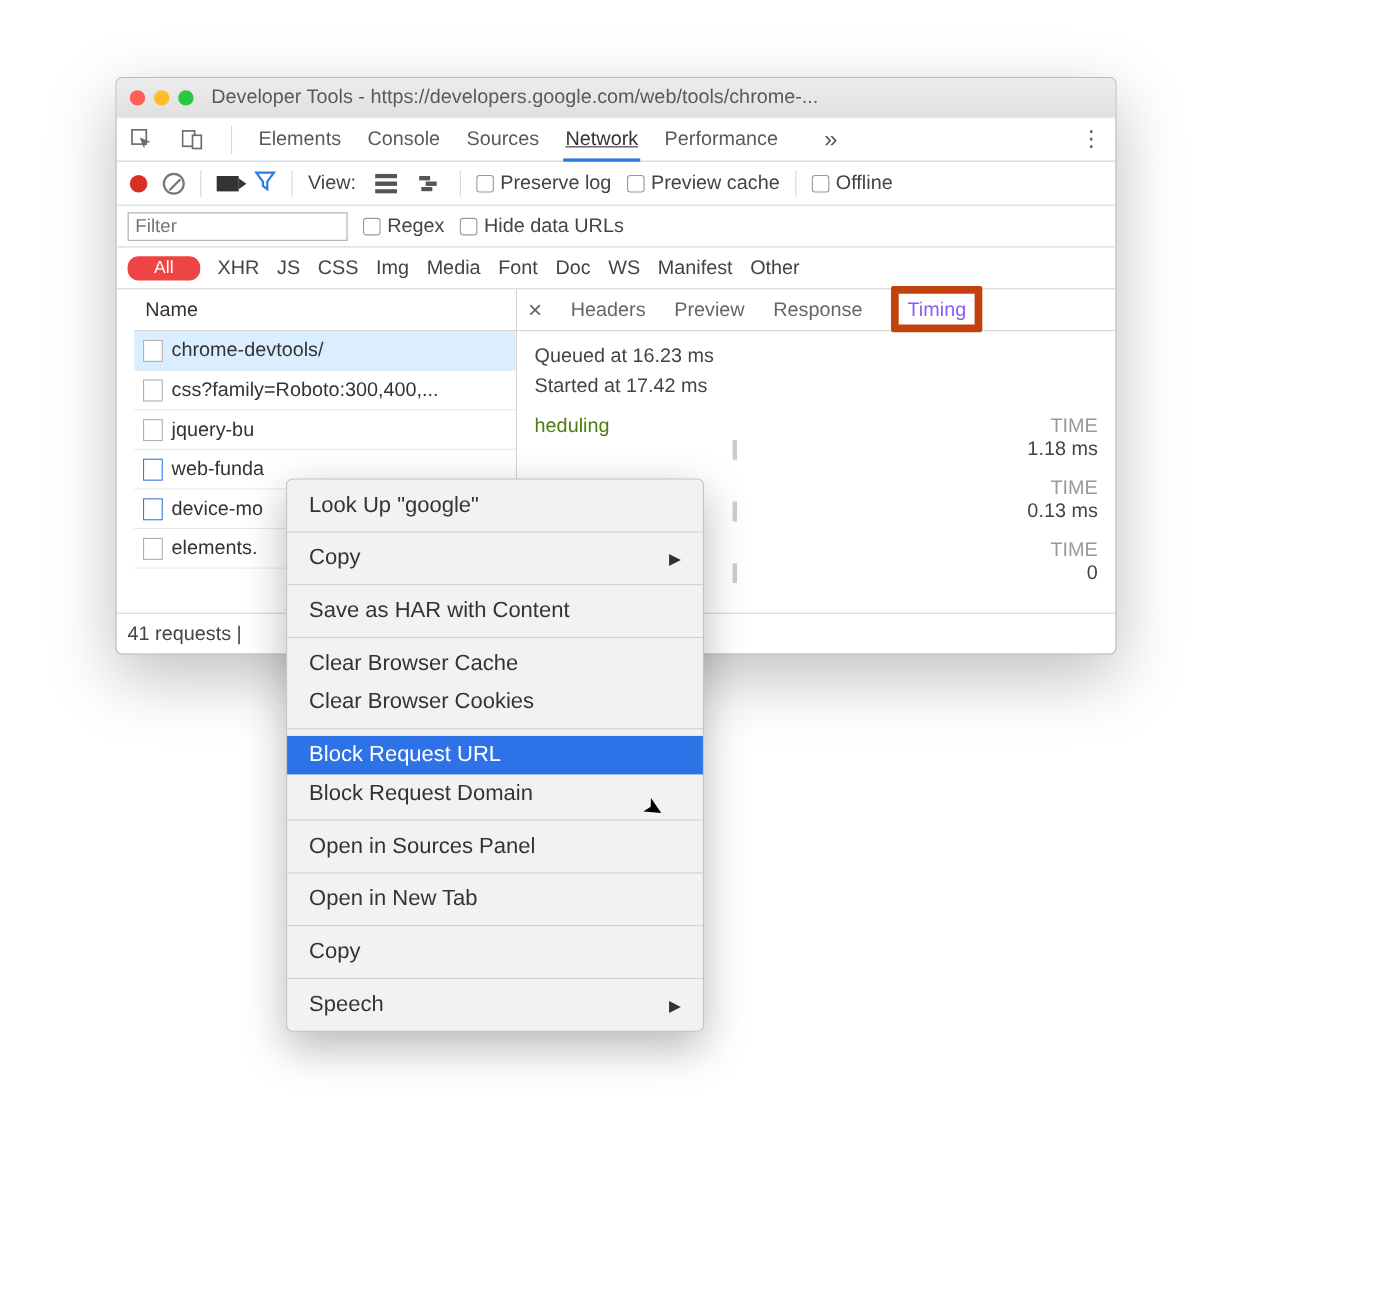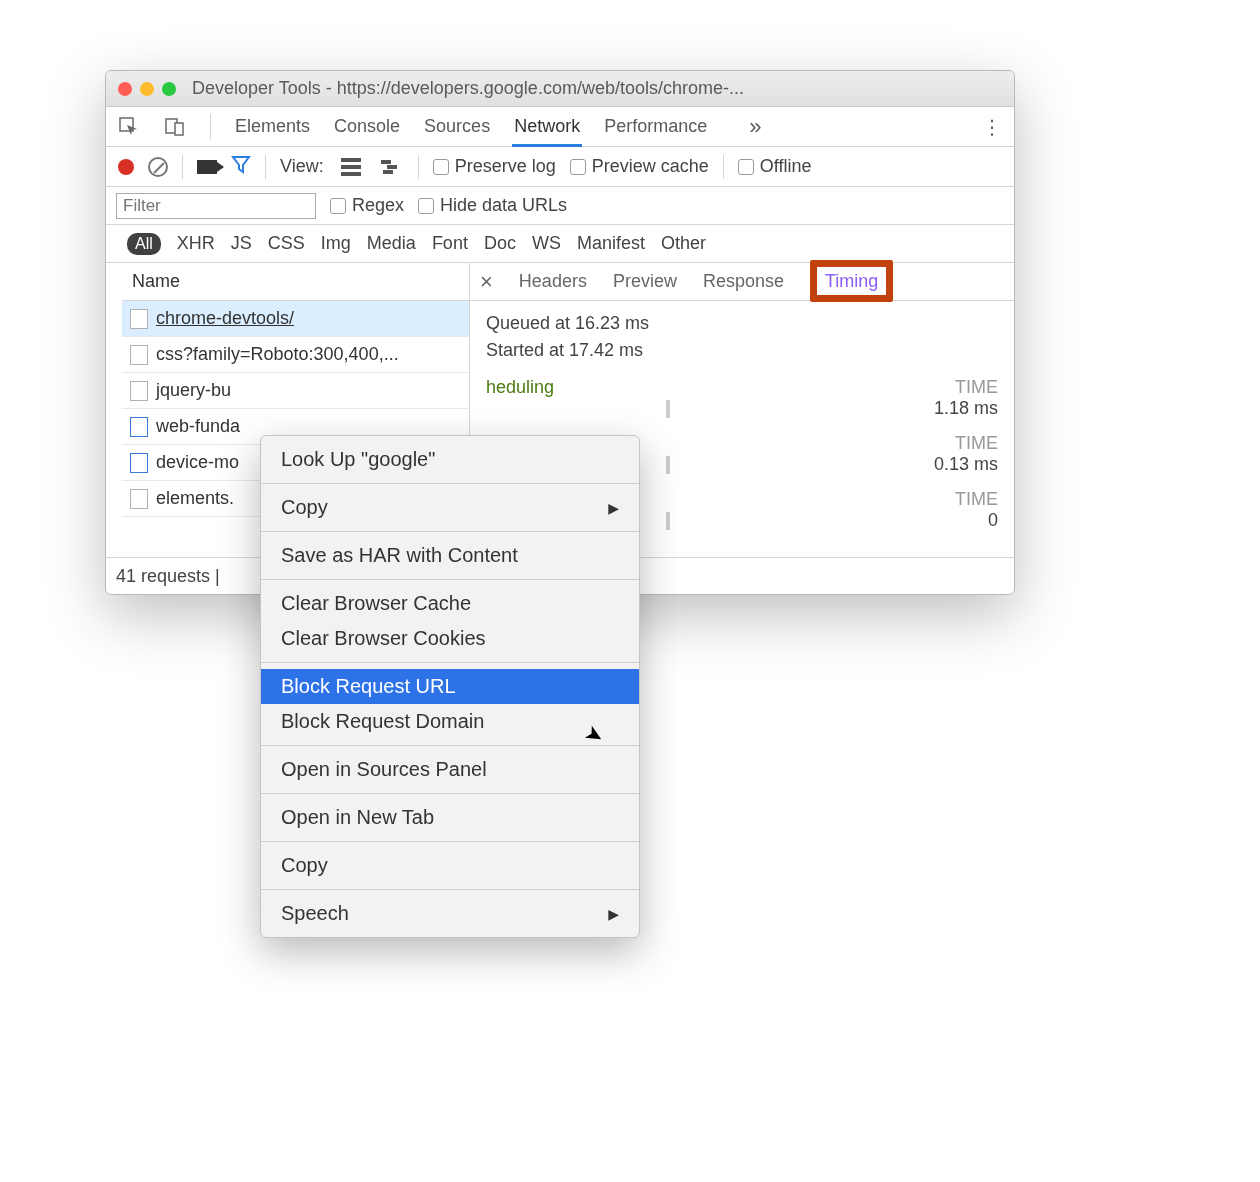--- a/index.html
+++ b/index.html
@@ -41,29 +41,29 @@
 .chk { width: 16px; height: 16px; border: 1px solid #999; border-radius: 3px; display: inline-block; vertical-align: middle; margin-right: 6px; background: #fff; }
 .filterbar {
   height: 38px; border-bottom: 1px solid #d6d6d6; display: flex; align-items: center;
   padding: 0 10px; gap: 14px; font-size: 18px; color: #444;
 }
 .filter-input { width: 200px; height: 26px; border: 1px solid #aaa; padding: 0 6px; font-size: 17px; color: #555; }
 .typebar {
   height: 38px; border-bottom: 1px solid #d6d6d6; display: flex; align-items: center;
   padding: 0 10px; gap: 16px; font-size: 18px; color: #444;
 }
-.type-pill { background: #404040; color: #fff; padding: 2px 8px; border-radius: 10px; font-size: 16px; margin-left: 11px; }
+.type-pill { background: #ef4444; color: #fff; padding: 2px 24px; border-radius: 10px; font-size: 16px; }
 .main { display: flex; border-bottom: 1px solid #d6d6d6; }
 .col-left { width: 348px; border-right: 1px solid #d6d6d6; margin-left: 16px; }
 .col-left .hdr, .col-right .hdr { height: 38px; border-bottom: 1px solid #d6d6d6; display: flex; align-items: center; padding: 0 10px; font-size: 18px; color: #333; gap: 18px; }
 .col-right { flex: 1; display: flex; flex-direction: column; }
 .col-right .hdr .rtab { color: #666; padding: 4px 8px; }
 .col-right .hdr .rtab.active { color: #8b5cf6; border: 7px solid #c2410c; border-radius: 2px; }
 .row { height: 36px; border-bottom: 1px solid #e8e8e8; display: flex; align-items: center; padding: 0 8px; gap: 8px; font-size: 18px; color: #333; white-space: nowrap; overflow: hidden; }
-.row.sel-light { background: #dbeeff; text-decoration: underline; }
+.row.sel-light { background: #dbeeff; }
 .row.sel-blue { background: #125fca; color: #fff; }
 .ficon { width: 18px; height: 20px; border: 1px solid #b0b0b0; background: #fff; display: inline-block; }
 .ficon.blue { border-color: #3a7add; }
 .status { height: 36px; display: flex; align-items: center; padding: 0 10px; font-size: 18px; color: #444; }
 .timing-body { padding: 12px 16px; font-size: 18px; color: #444; display: flex; flex-direction: column; gap: 6px; }
 .timing-line { display: flex; justify-content: space-between; align-items: center; }
 .timing-line .right-col { text-align: right; }
 .timing-line .th { color: #999; }
 .context-menu {
   position: absolute; left: 260px; top: 435px; width: 380px;
@@ -95,21 +95,21 @@
           <path d="M8 8 L18 12 L13 13 L12 18 Z" fill="#6a6a6a"></path>
         </svg>
     </span>
     <span class="icon-btn">
       <svg width="20" height="20" viewBox="0 0 20 20">
           <rect x="1" y="2" width="11" height="14" fill="none" stroke="#6a6a6a" stroke-width="1.5"></rect>
           <rect x="10" y="6" width="8" height="12" fill="#fff" stroke="#6a6a6a" stroke-width="1.5"></rect>
         </svg>
     </span>
     <span class="sep"></span>
-    <span id="tabs-host"><span class="tab" style="margin-right: 20px;">Elements</span><span class="tab" style="margin-right: 20px;">Console</span><span class="tab" style="margin-right: 20px;">Sources</span><span class="tab active" style="margin-right: 20px;">Network</span><span class="tab" style="margin-right: 20px;">Performance</span></span>
+    <span id="tabs-host"><span class="tab" style="margin-right: 20px;">Elements</span><span class="tab" style="margin-right: 20px;">Console</span><span class="tab" style="margin-right: 20px;">Sources</span><span class="tab active" style="margin-right: 20px; text-decoration: underline;">Network</span><span class="tab" style="margin-right: 20px;">Performance</span></span>
     <span class="more">»</span>
     <span class="kebab">⋮</span>
   </div>
 
   <div class="toolbar">
     <span class="rec-dot"></span>
     <span class="circ-slash"></span>
     <span class="vsep"></span>
     <span class="cam"></span>
     <span class="funnel">

